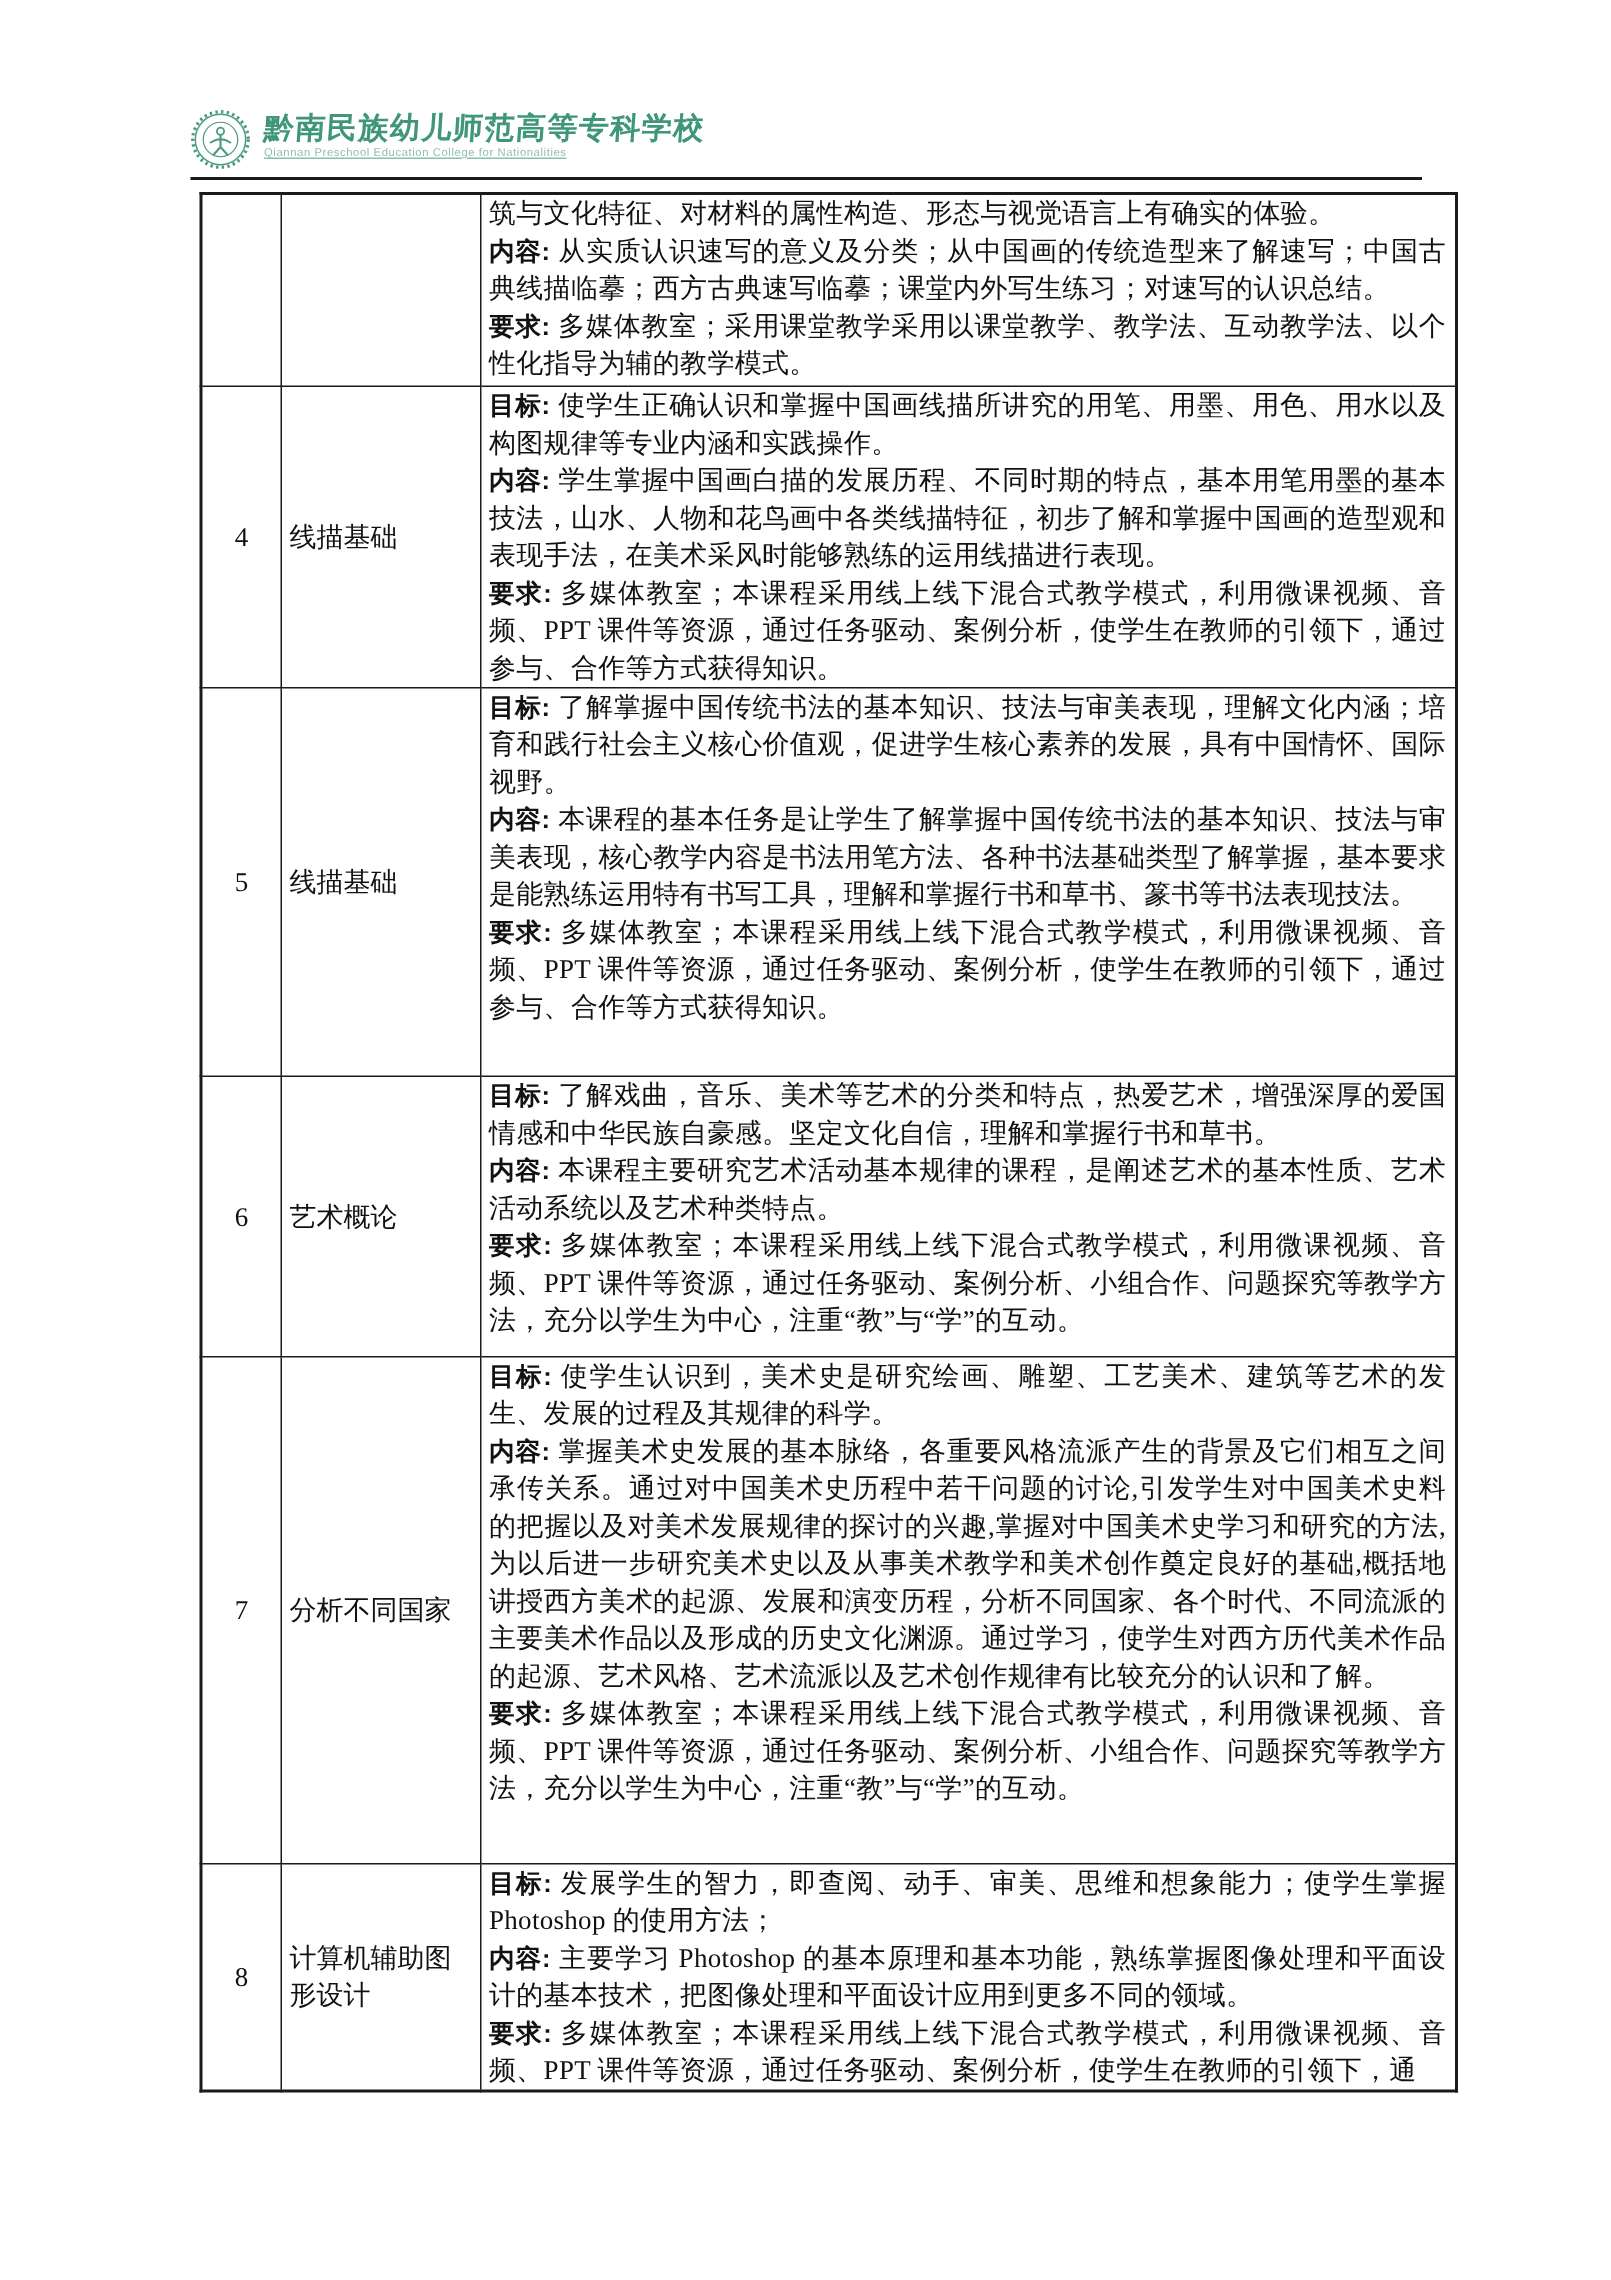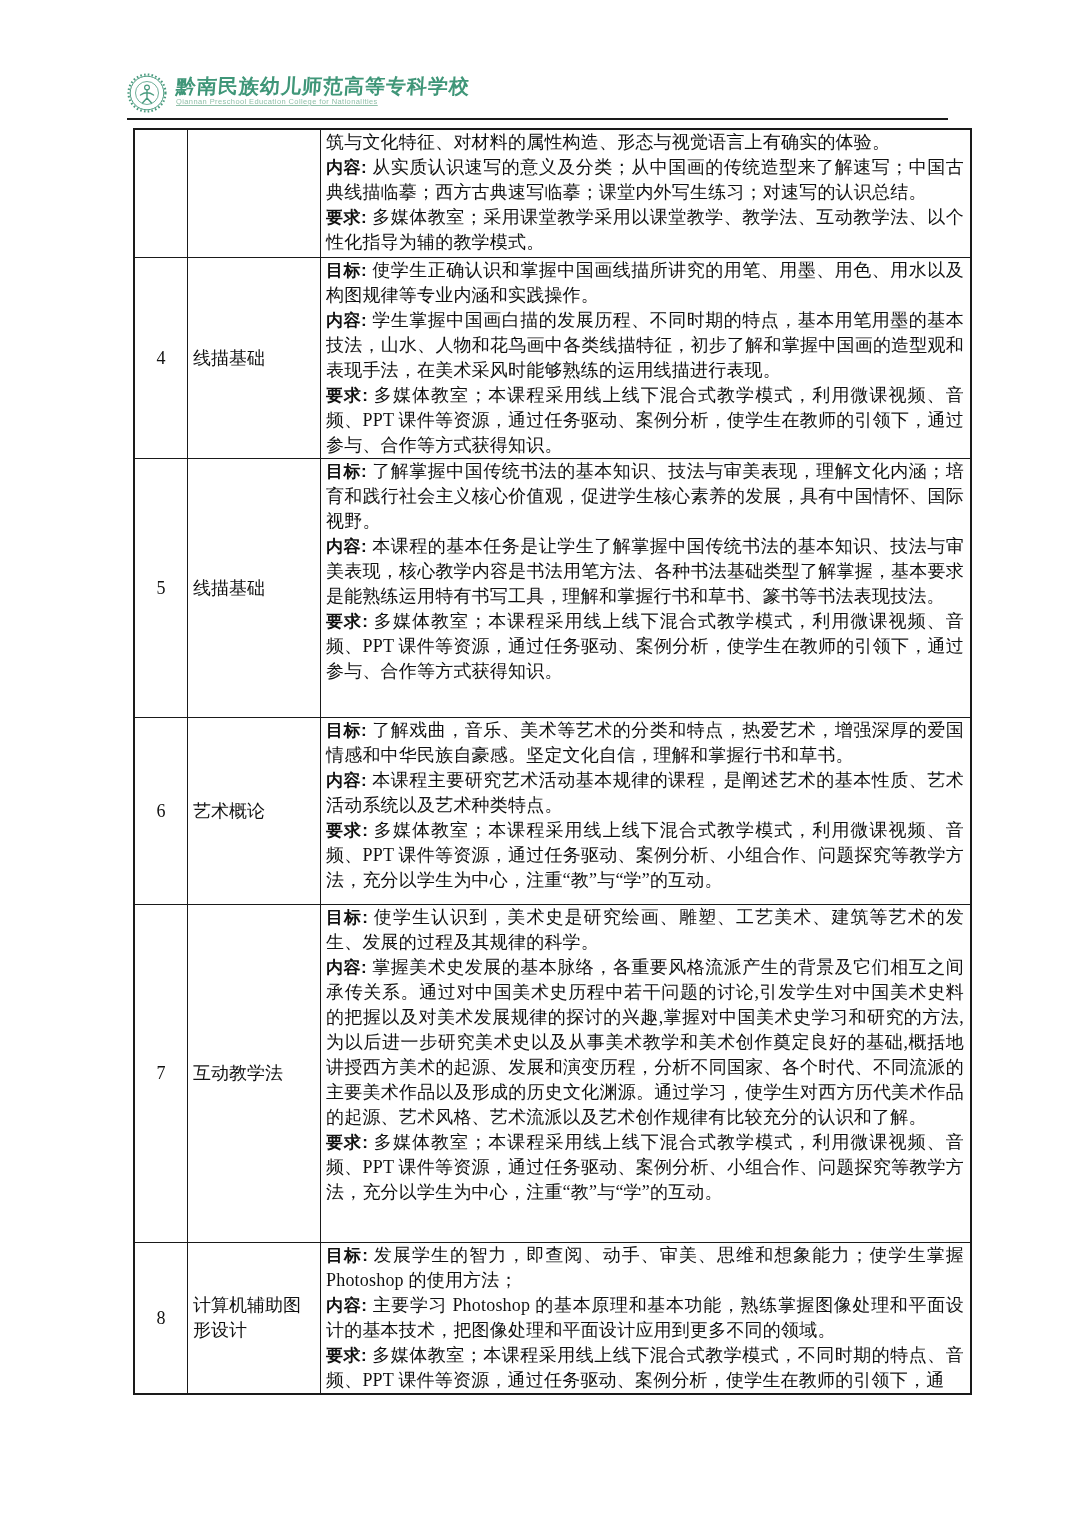--- a/index.html
+++ b/index.html
@@ -112,32 +112,32 @@
         <td class="course">艺术概论</td>
         <td class="desc">
           <p><b class="lbl">目标:</b><span>了解戏曲，音乐、美术等艺术的分类和特点，热爱艺术，增强深厚的爱国情感和中华民族自豪感。坚定文化自信，理解和掌握行书和草书。</span></p>
           <p><b class="lbl">内容:</b><span>本课程主要研究艺术活动基本规律的课程，是阐述艺术的基本性质、艺术活动系统以及艺术种类特点。</span></p>
           <p><b class="lbl">要求:</b><span>多媒体教室；本课程采用线上线下混合式教学模式，利用微课视频、音频、PPT 课件等资源，通过任务驱动、案例分析、小组合作、问题探究等教学方法，充分以学生为中心，注重“教”与“学”的互动。</span></p>
         </td>
       </tr>
 
       <tr class="h4">
         <td class="num">7</td>
-        <td class="course">互动教学法</td>
+        <td class="course">分析不同国家</td>
         <td class="desc">
           <p><b class="lbl">目标:</b><span>使学生认识到，美术史是研究绘画、雕塑、工艺美术、建筑等艺术的发生、发展的过程及其规律的科学。</span></p>
           <p><b class="lbl">内容:</b><span>掌握美术史发展的基本脉络，各重要风格流派产生的背景及它们相互之间承传关系。通过对中国美术史历程中若干问题的讨论,引发学生对中国美术史料的把握以及对美术发展规律的探讨的兴趣,掌握对中国美术史学习和研究的方法,为以后进一步研究美术史以及从事美术教学和美术创作奠定良好的基础,概括地讲授西方美术的起源、发展和演变历程，分析不同国家、各个时代、不同流派的主要美术作品以及形成的历史文化渊源。通过学习，使学生对西方历代美术作品的起源、艺术风格、艺术流派以及艺术创作规律有比较充分的认识和了解。</span></p>
           <p><b class="lbl">要求:</b><span>多媒体教室；本课程采用线上线下混合式教学模式，利用微课视频、音频、PPT 课件等资源，通过任务驱动、案例分析、小组合作、问题探究等教学方法，充分以学生为中心，注重“教”与“学”的互动。</span></p>
         </td>
       </tr>
 
       <tr class="h5">
         <td class="num">8</td>
         <td class="course">计算机辅助图形设计</td>
         <td class="desc">
           <p><b class="lbl">目标:</b><span>发展学生的智力，即查阅、动手、审美、思维和想象能力；使学生掌握 Photoshop 的使用方法；</span></p>
           <p><b class="lbl">内容:</b><span>主要学习 Photoshop 的基本原理和基本功能，熟练掌握图像处理和平面设计的基本技术，把图像处理和平面设计应用到更多不同的领域。</span></p>
-          <p><b class="lbl">要求:</b><span>多媒体教室；本课程采用线上线下混合式教学模式，不同时期的特点、音频、PPT 课件等资源，通过任务驱动、案例分析，使学生在教师的引领下，通</span></p>
+          <p><b class="lbl">要求:</b><span>多媒体教室；本课程采用线上线下混合式教学模式，利用微课视频、音频、PPT 课件等资源，通过任务驱动、案例分析，使学生在教师的引领下，通</span></p>
         </td>
       </tr>
     </tbody>
   </table>
 </div>
 
 </body></html>

